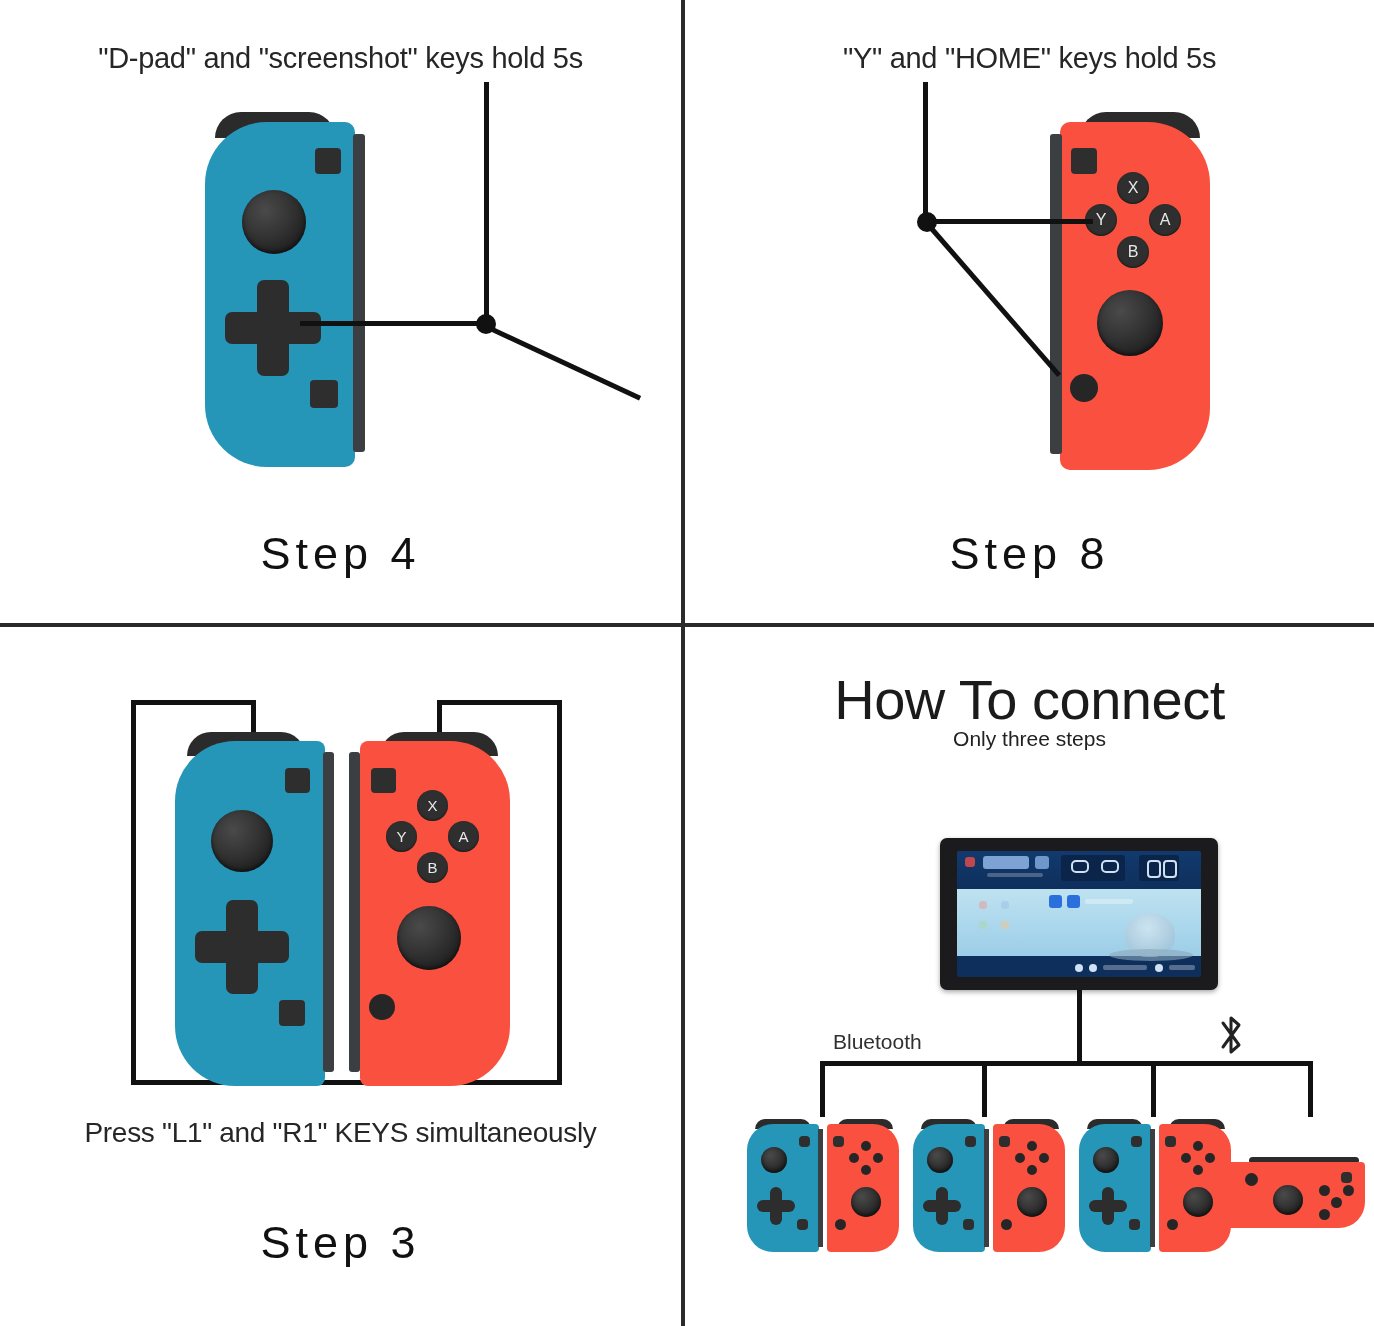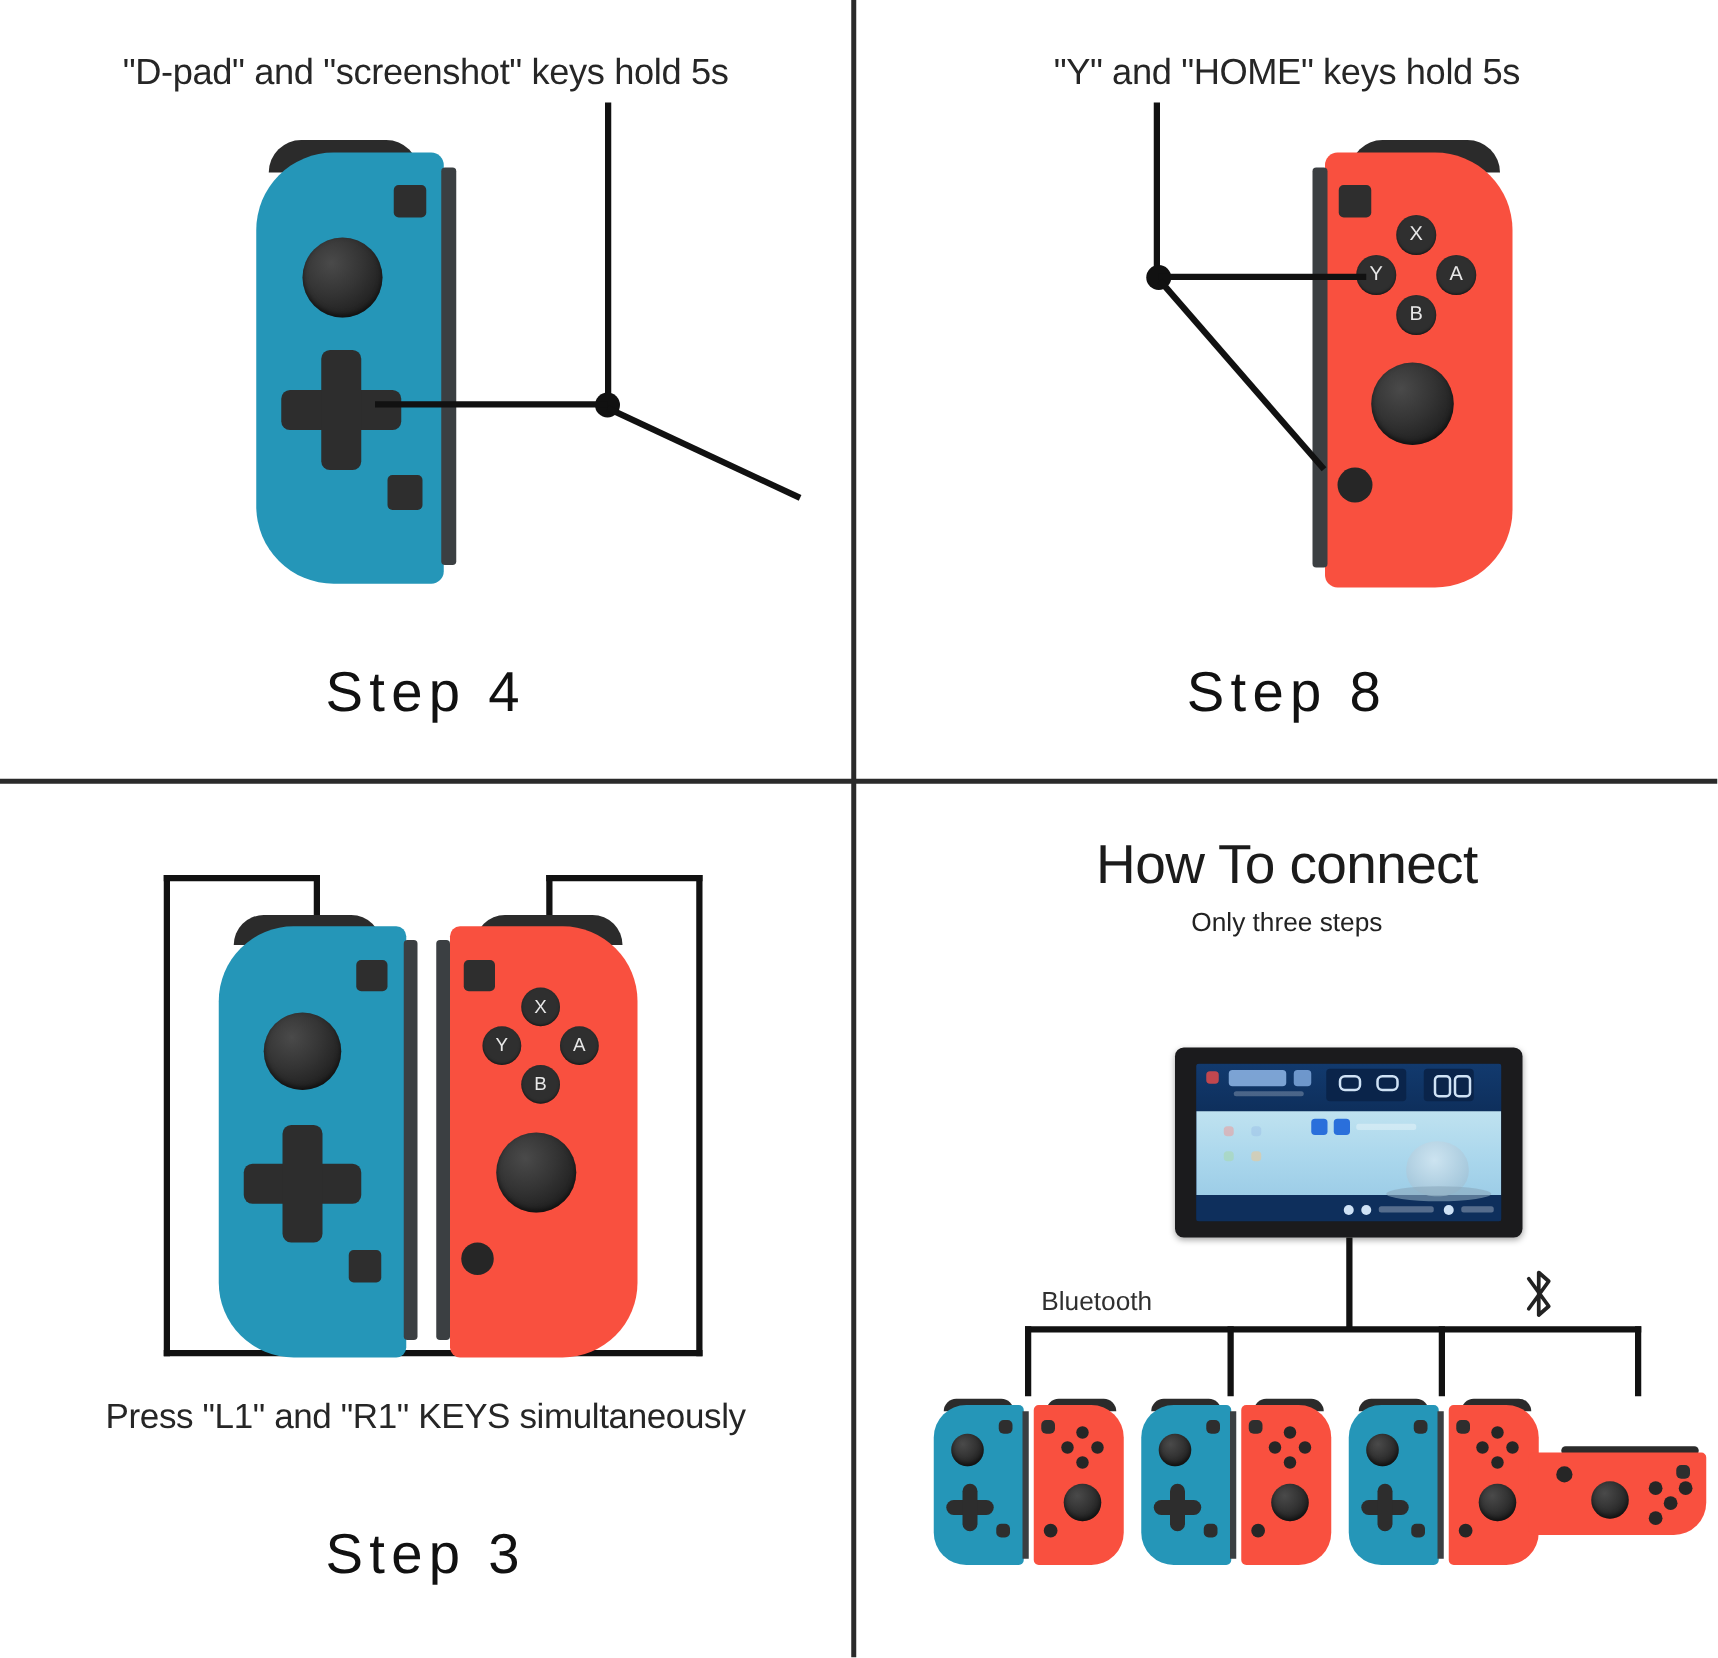--- a/index.html
+++ b/index.html
@@ -16,21 +16,21 @@
   .p1{left:0;top:0;width:681px;height:623px;}
   .p2{left:685px;top:0;width:689px;height:623px;}
   .p3{left:0;top:627px;width:681px;height:699px;}
   .p4{left:685px;top:627px;width:689px;height:699px;}
 
   
   .caption{position:absolute;text-align:center;width:100%;
            font-size:29px;font-weight:400;letter-spacing:-.3px;color:#262626;white-space:nowrap;}
   .steplabel{position:absolute;text-align:center;width:100%;
              font-size:45px;letter-spacing:5px;color:#111;}
-  .headline{position:absolute;width:100%;text-align:center;font-size:44px;color:#1b1b1b;letter-spacing:-.5px;}
+  .headline{position:absolute;width:100%;text-align:center;font-size:56px;color:#1b1b1b;letter-spacing:-.5px;}
   .sub1{position:absolute;width:100%;text-align:center;font-size:21px;color:#222;}
   .sub2{position:absolute;width:100%;text-align:center;font-size:28px;color:#222;letter-spacing:-.2px;}
   .bt-label{position:absolute;font-size:21px;color:#303030;}
 
   
   .jc{position:absolute;}
   .jc .body{position:absolute;inset:0;}
   .shoulder{position:absolute;background:#2b2b2b;}
 
   .stick{position:absolute;border-radius:50%;

